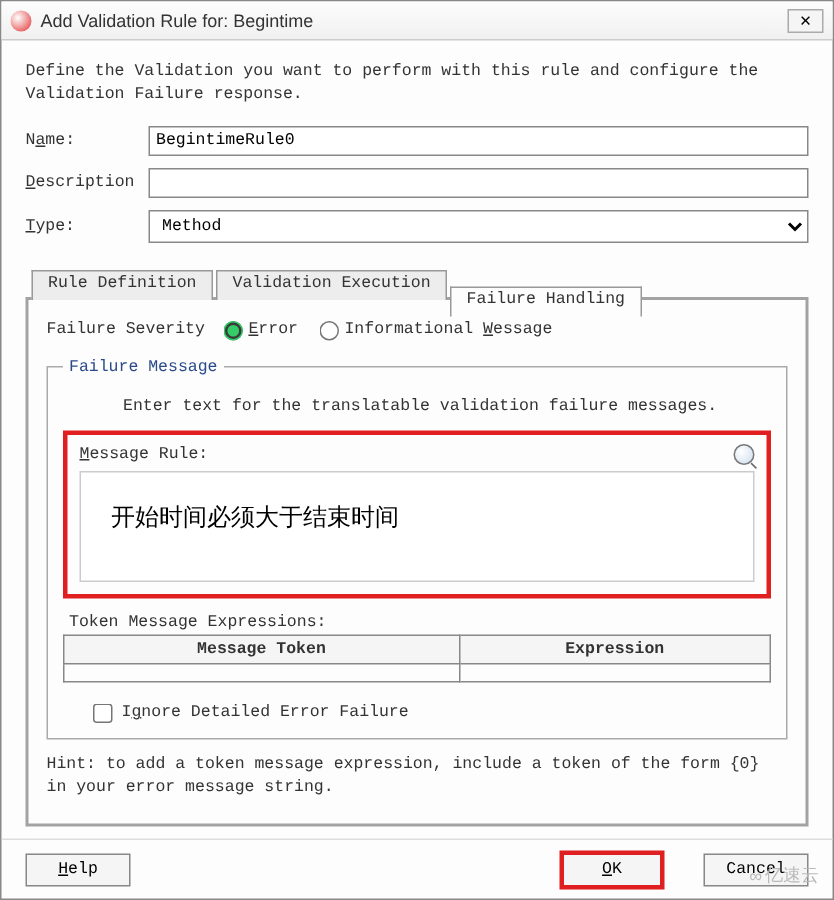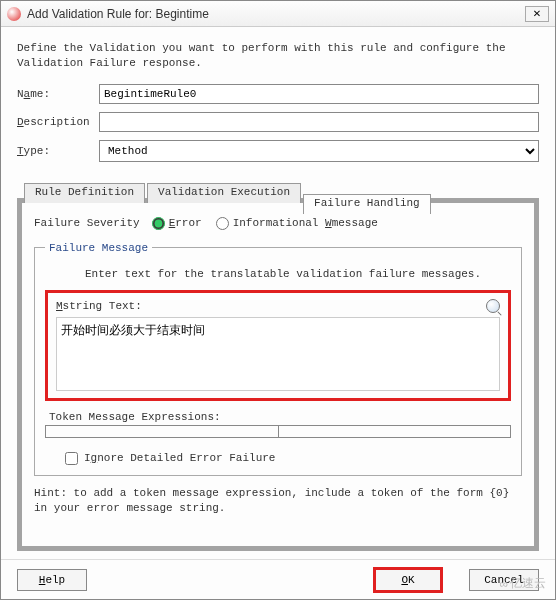--- a/index.html
+++ b/index.html
@@ -9,37 +9,37 @@
 .title-icon { width: 14px; height: 14px; border-radius: 50%; background: radial-gradient(circle at 35% 35%, #fff, #e03030); margin-right: 6px; }
 .title-text { flex: 1; color: #333; font-size: 12px; }
 .close-btn { width: 24px; height: 16px; border: 1px solid #aaa; background: #f5f5f5; display: flex; align-items: center; justify-content: center; font-size: 10px; cursor: pointer; }
 .content { flex: 1; padding: 14px 16px 8px 16px; display: flex; flex-direction: column; font-family: "Courier New", monospace; color: #333; }
 .intro { font-size: 11px; line-height: 1.4; margin-bottom: 12px; }
 .form-row { display: flex; align-items: center; margin-bottom: 8px; }
 .form-row label { width: 82px; }
 .form-row label .ul { text-decoration: underline; }
 .form-row input[type=text] { flex: 1; height: 20px; border: 1px solid #888; padding: 0 4px; background: #fff; font-family: inherit; font-size: 11px; }
 .form-row select { flex: 1; height: 22px; border: 1px solid #888; background: #fff; font-family: inherit; font-size: 11px; padding: 0 4px; }
-.tabs-wrap { margin-top: 10px; border: 5px solid #a3a3a3; padding: 14px 12px 14px 12px; flex: 1; position: relative; }
+.tabs-wrap { margin-top: 10px; border: 2px solid #a3a3a3; padding: 14px 12px 14px 12px; flex: 1; position: relative; }
 .tabstrip { position: absolute; top: -20px; left: 2px; display: flex; height: 20px; }
 .tab { border: 1px solid #999; border-bottom: none; padding: 2px 10px; background: #ededed; margin-right: 2px; cursor: pointer; font-family: "Courier New", monospace; }
 .tab.active { background: #fdfdfd; position: relative; top: 11px; }
 .severity-row { display: flex; align-items: center; margin-bottom: 12px; }
 .severity-row .lbl { margin-right: 12px; }
 .radio { display: flex; align-items: center; margin-right: 14px; cursor: pointer; }
 .radio input { margin-right: 4px; accent-color: #3c6; }
 fieldset.fm { border: 1px solid #aaa; padding: 10px; }
 fieldset.fm legend { color: #2a4a8a; padding: 0 4px; font-family: "Courier New", monospace; }
 .fm .hint { margin: 4px 0 10px 4px; padding-left: 36px; }
 .msg-box { border: 3px solid #e02020; padding: 6px 8px 4px 8px; }
 .msg-head { display: flex; align-items: center; }
 .msg-head .lbl { flex: 1; }
 .search-icon { width: 14px; height: 14px; border: 1px solid #777; border-radius: 50%; position: relative; background: radial-gradient(circle at 35% 35%, #fff, #cde); cursor: pointer; }
 .search-icon:after { content: ""; position: absolute; width: 5px; height: 1px; background: #666; bottom: -2px; right: -3px; transform: rotate(45deg); }
-.msg-text { width: 100%; height: 74px; border: 1px solid #ccc; margin-top: 4px; padding: 4px; resize: none; font-family: Liberation Sans, sans-serif; font-size: 12px; }
+.msg-text { width: 100%; height: 74px; border: 1px solid #ccc; margin-top: 4px; padding: 20px; resize: none; font-family: Liberation Sans, sans-serif; font-size: 16px; }
 .token-sec { margin-top: 10px; }
 .token-head { padding-left: 4px; margin-bottom: 2px; }
 .token-tbl { width: 100%; border: 1px solid #888; border-collapse: collapse; }
 .token-tbl th { border: 1px solid #888; background: #f5f5f5; font-weight: bold; padding: 3px; font-family: "Courier New", monospace; font-size: 11px; }
 .token-tbl td { height: 12px; border: 1px solid #888; }
 .ignore-row { margin-top: 14px; display: flex; align-items: center; padding-left: 20px; }
 .ignore-row input { margin-right: 6px; }
 .hint-text { margin-top: 10px; line-height: 1.4; }
 .button-bar { height: 40px; display: flex; align-items: center; padding: 0 16px; border-top: 1px solid #ddd; }
 .button-bar .spacer { flex: 1; }
@@ -89,40 +89,44 @@
       </div>
 
       <div class="severity-row">
         <span class="lbl">Failure Severity</span>
         <label class="radio">
           <input type="radio" name="sev" checked="" style="">
           <span><span></span><span class="ul" style="text-decoration:underline">E</span><span>rror</span></span>
         </label>
         <label class="radio">
           <input type="radio" name="sev" style="">
-          <span><span>Informational </span><span class="ul" style="text-decoration:underline">W</span><span>message</span></span>
+          <span><span>Informational </span><span class="ul" style="text-decoration:underline">W</span><span>essage</span></span>
         </label>
       </div>
 
       <fieldset class="fm">
         <legend>Failure Message</legend>
         <div class="hint">Enter text for the translatable validation failure messages.</div>
 
         <div class="msg-box">
           <div class="msg-head">
-            <span class="lbl"><span class="ul" style="text-decoration:underline">M</span><span>string Text:</span></span>
+            <span class="lbl"><span class="ul" style="text-decoration:underline">M</span><span>essage Rule:</span></span>
             <span class="search-icon"></span>
           </div>
           <textarea class="msg-text" style="">开始时间必须大于结束时间</textarea>
         </div>
 
         <div class="token-sec">
           <div class="token-head">Token Message Expressions:</div>
           <table class="token-tbl">
             <tbody>
+                <tr>
+              <th>Message Token</th>
+              <th>Expression</th>
+            </tr>
             <tr>
                   <td></td>
                   <td></td>
                 </tr>
           </tbody>
             </table>
         </div>
 
         <div class="ignore-row">
           <input type="checkbox" style="">

